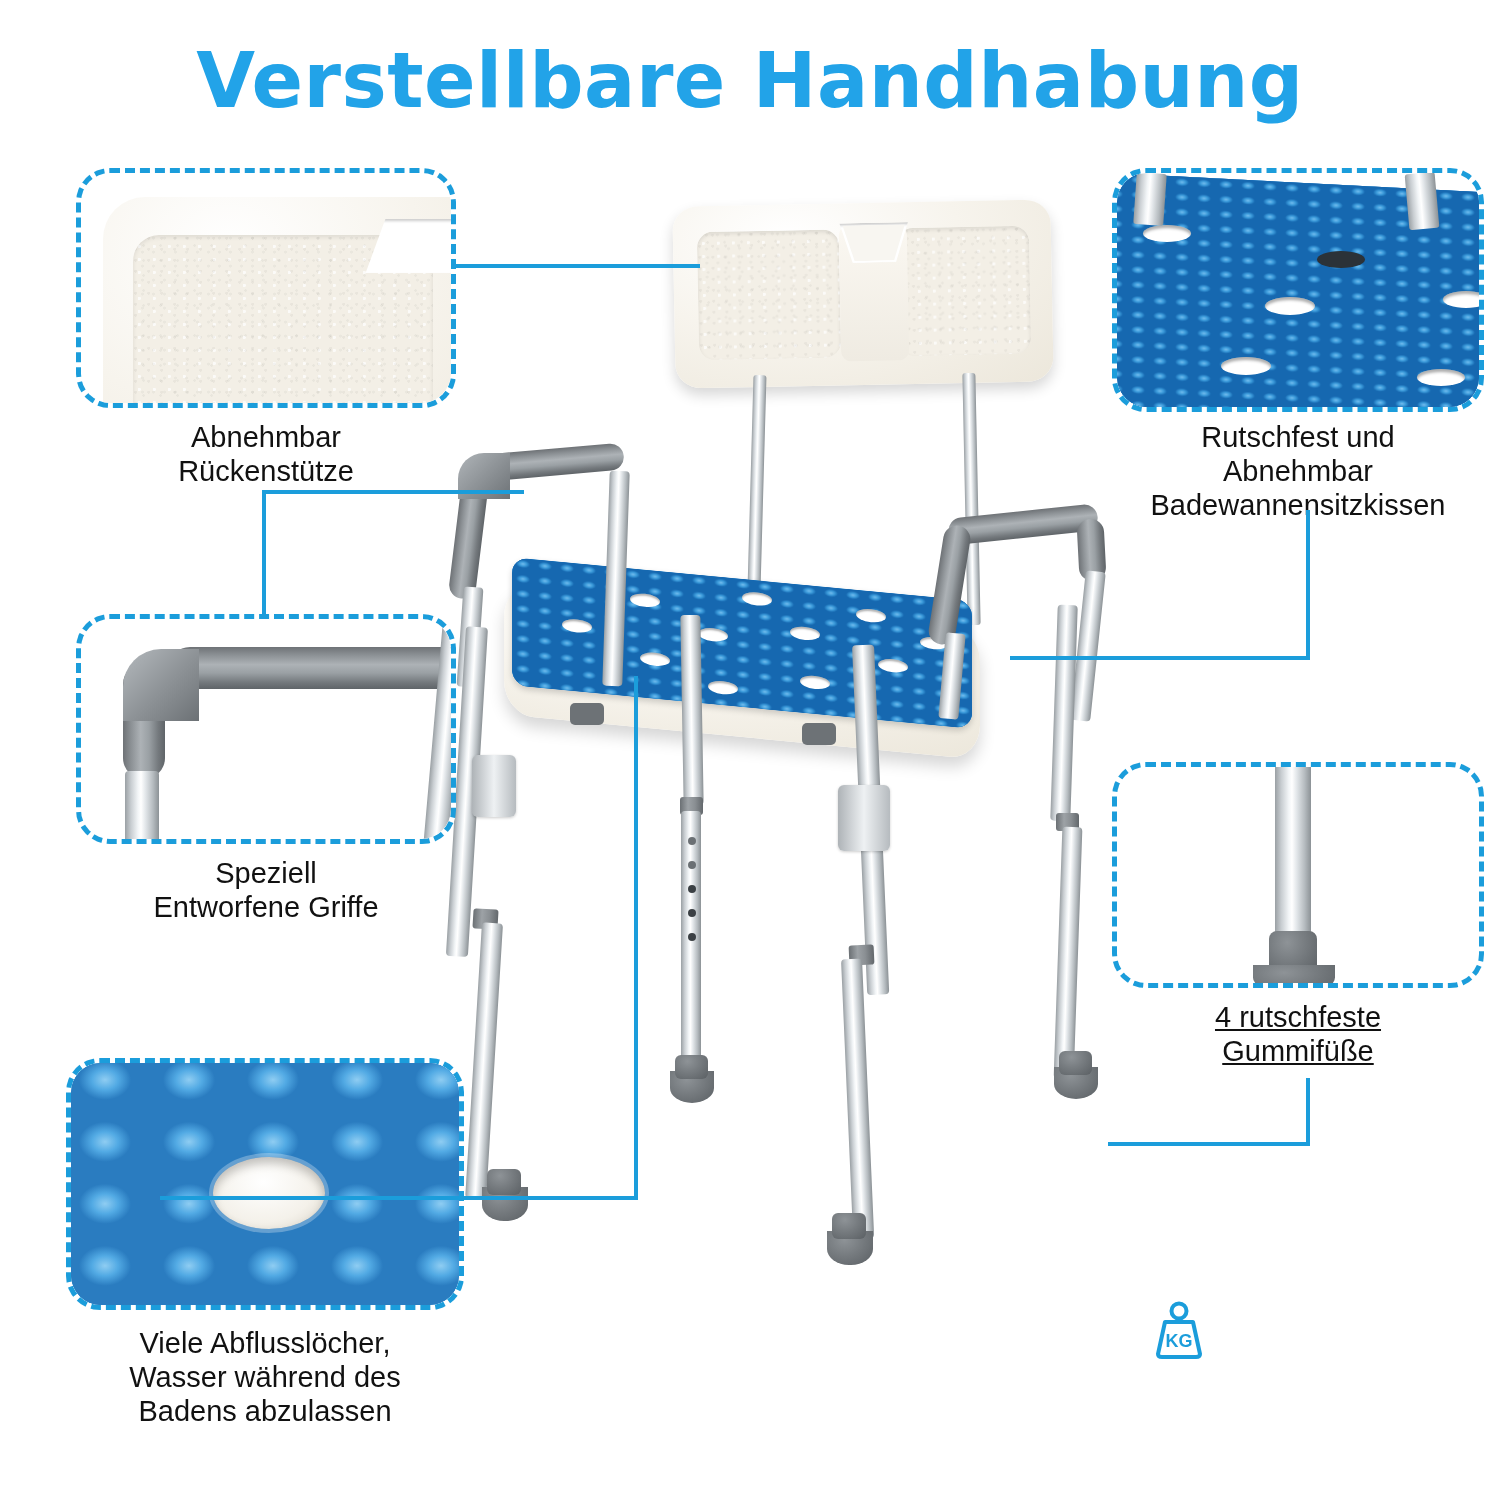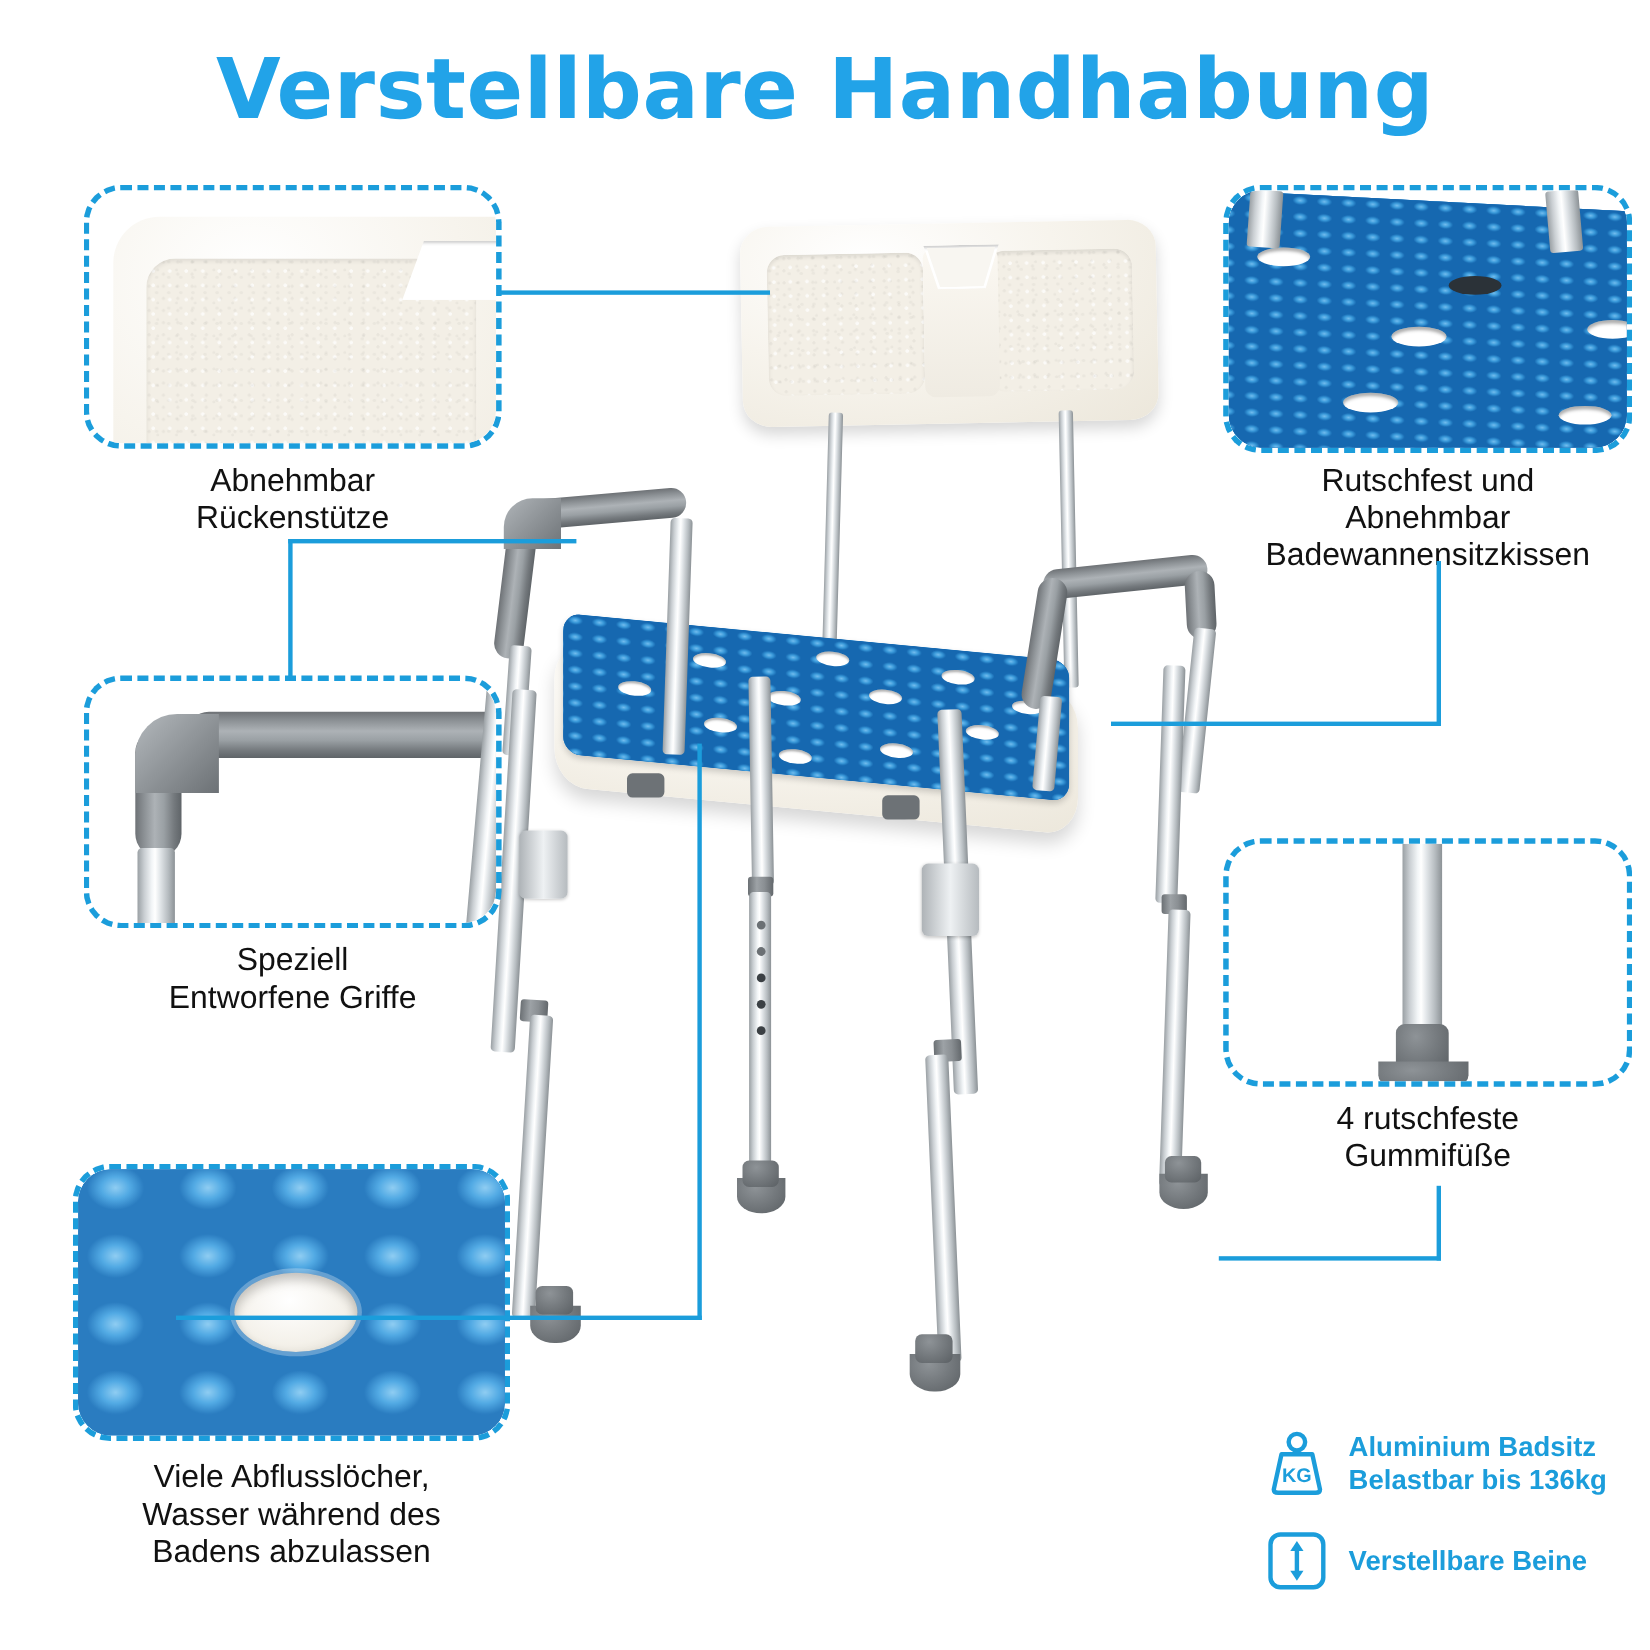--- a/index.html
+++ b/index.html
@@ -304,21 +304,21 @@
 
 <div class="callout">
   <div class="frame" style="left:1112px; top:762px; width:372px; height:226px;">
     <div class="frame-inner">
       <div class="alu" style="position:absolute; left:158px; top:-6px; width:36px; height:180px; border-radius:4px;"></div>
       <div class="foot" style="position:absolute; left:152px; top:164px; width:48px; height:44px; border-radius:8px 8px 4px 4px;"></div>
       <div class="foot" style="position:absolute; left:136px; top:198px; width:82px; height:30px;
                   border-radius:0 0 42px 42px / 0 0 18px 18px;"></div>
     </div>
   </div>
-  <div class="cap" style="left:1112px; top:1000px; width:372px;">4 rutschfeste
+  <div class="cap" style="left:1112px; top:1000px; width:372px;text-decoration:underline;">4 rutschfeste
 Gummifüße</div>
 </div>
 
 <div class="ln lnv" style="left:1306px; top:1078px; width:4px; height:68px;"></div>
 <div class="ln lnh" style="left:1108px; top:1142px; width:202px;"></div>
 
 <div class="callout">
   <div class="frame" style="left:66px; top:1058px; width:398px; height:252px;">
     <div class="frame-inner">
       <div class="cushion-big" style="position:absolute; inset:-8px;"></div>
@@ -339,29 +339,16 @@
 <div id="specs">
 
   <div class="spec-row">
     <div class="spec-ico">
       <svg viewBox="0 0 62 62" width="62" height="62" aria-hidden="true">
         <circle cx="31" cy="11" r="7.5" fill="none" stroke="#1b9ddb" stroke-width="4"></circle>
         <path d="M17 22 L45 22 L52 54 Q52 57 48 57 L14 57 Q10 57 10 54 Z" fill="none" stroke="#1b9ddb" stroke-width="4" stroke-linejoin="round"></path>
         <text x="31" y="47" font-family="Liberation Sans, sans-serif" font-size="18" font-weight="bold" fill="#1b9ddb" text-anchor="middle">KG</text>
       </svg>
     </div>
-    <div class="spec-txt">Aluminium Badsitz
-Belastbar bis 136kg</div>
-  </div>
-
-  <div class="spec-row">
-    <div class="spec-ico">
-      <svg viewBox="0 0 62 62" width="62" height="62" aria-hidden="true">
-        <rect x="7" y="7" width="48" height="48" rx="9" ry="9" fill="none" stroke="#1b9ddb" stroke-width="4"></rect>
-        <line x1="31" y1="17" x2="31" y2="45" stroke="#1b9ddb" stroke-width="4"></line>
-        <polygon points="31,13 25,22 37,22" fill="#1b9ddb"></polygon>
-        <polygon points="31,49 25,40 37,40" fill="#1b9ddb"></polygon>
-      </svg>
-    </div>
-    <div class="spec-txt">Verstellbare Beine</div>
-  </div>
+  </div>
+
 
 </div>
 
 </body></html>

